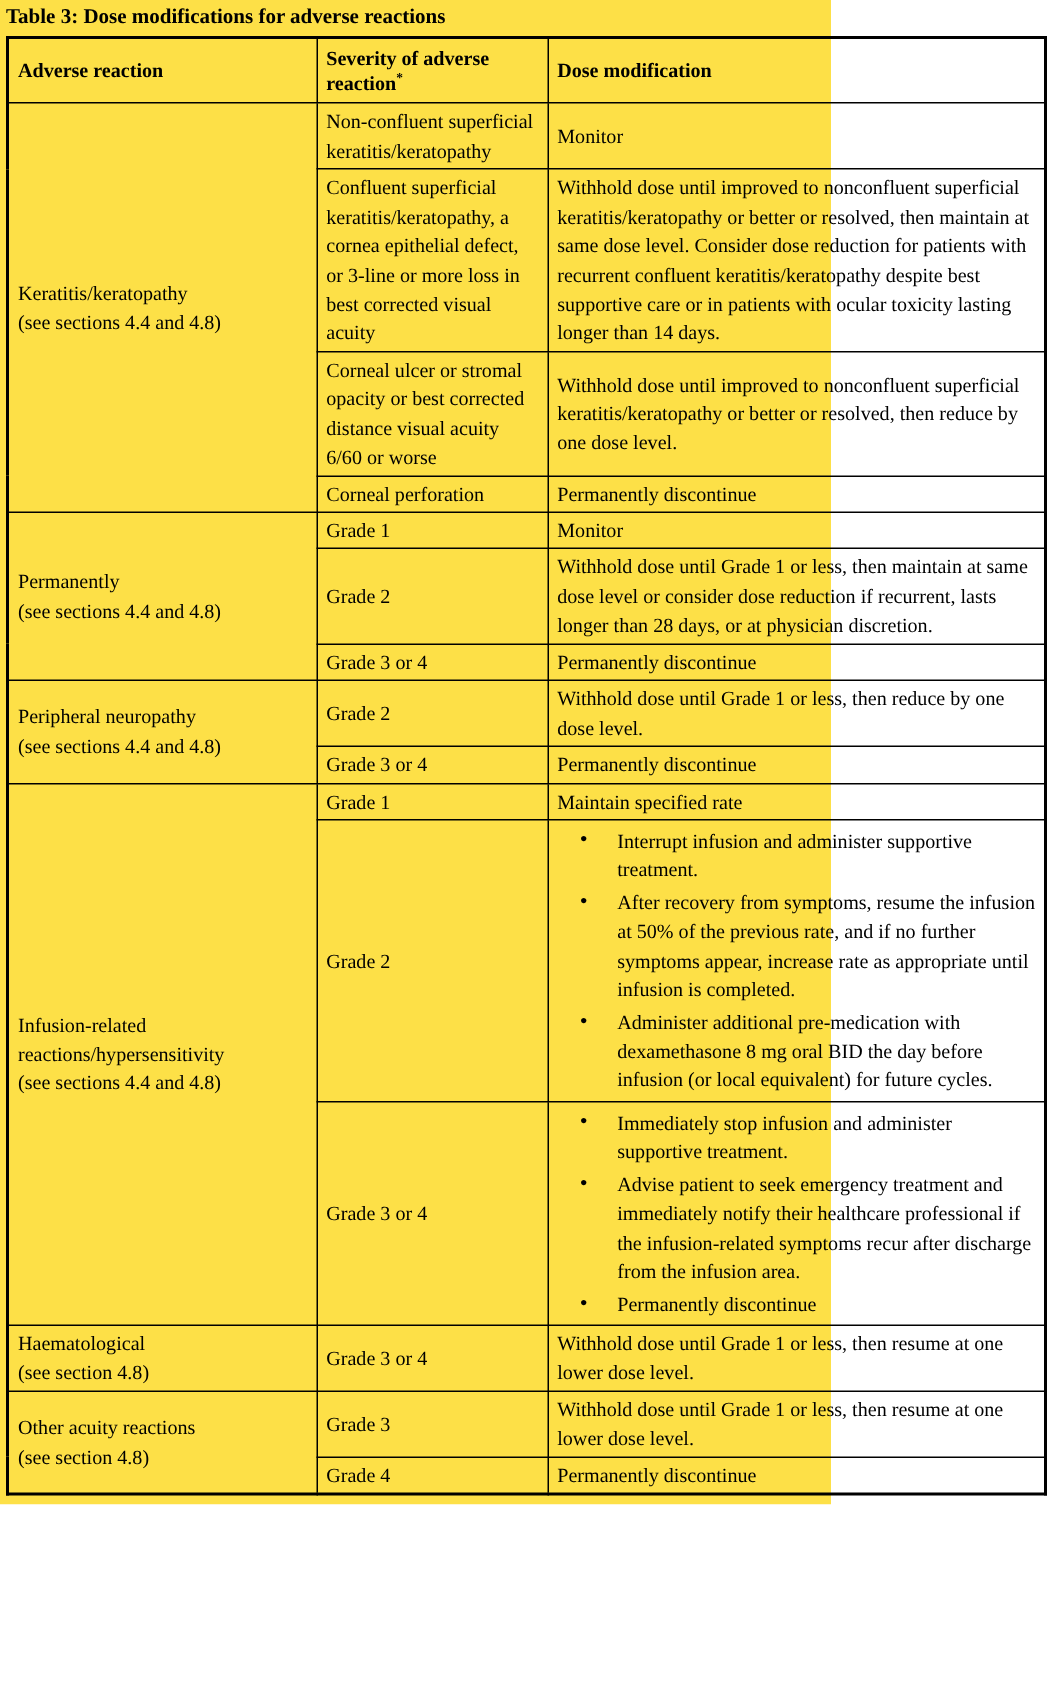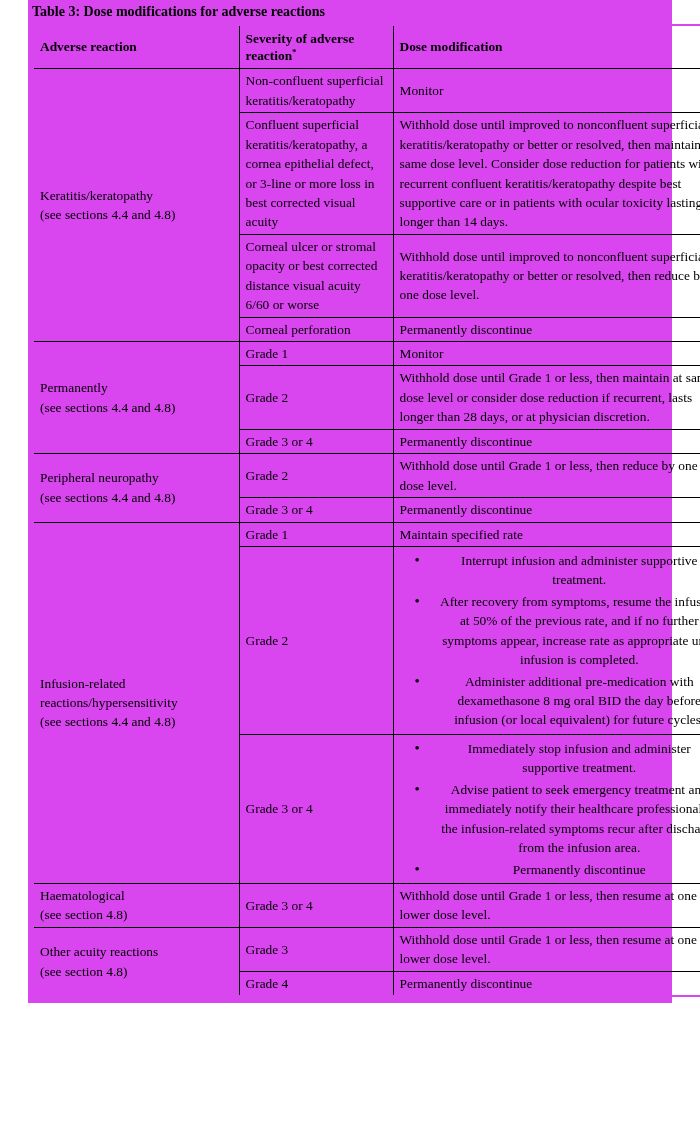--- a/index.html
+++ b/index.html
@@ -1,37 +1,36 @@
 <!DOCTYPE html>
 <html><head>
 <meta charset="utf-8">
 <style>
   html, body { margin: 0; padding: 0; background: #ffffff; }
   .page {
-    width: 644px;
+    width: 554px;
     box-sizing: border-box;
     padding: 3px 4px 6px 4px;
     font-family: "Liberation Serif", serif;
     font-size: 13.4px;
     line-height: 1.45;
     color: #000000;
-    background: #d946ef;
-    margin-left: 28px;
+    background: #fde047;
   }
   .doc-title {
     font-size: 14px;
     font-weight: bold;
     margin: 0 0 3px 0;
     line-height: 1.25;
   }
   table.dose-table {
     border-collapse: collapse;
     table-layout: fixed;
     width: 692px;
-    border: 2px solid #d946ef;
+    border: 2px solid #000000;
   }
   .dose-table th,
   .dose-table td {
     border: 1px solid #000000;
     padding: 2px 5px 2px 6px;
     vertical-align: middle;
     text-align: left;
     word-wrap: break-word;
   }
   .dose-table th {
@@ -43,21 +42,20 @@
   .dose-table th sup {
     font-size: 9px;
     line-height: 0;
   }
   .reaction-name { font-weight: normal; display: block; }
   .reaction-note { display: block; }
   ul.bullet-list {
     list-style: none;
     margin: 2px 0 2px 0;
     padding: 0;
-    text-align: center;
   }
   ul.bullet-list li {
     position: relative;
     padding-left: 40px;
     margin: 0 0 2px 0;
   }
   ul.bullet-list li:last-child { margin-bottom: 0; }
   ul.bullet-list li::before {
     content: "\2022";
     position: absolute;

